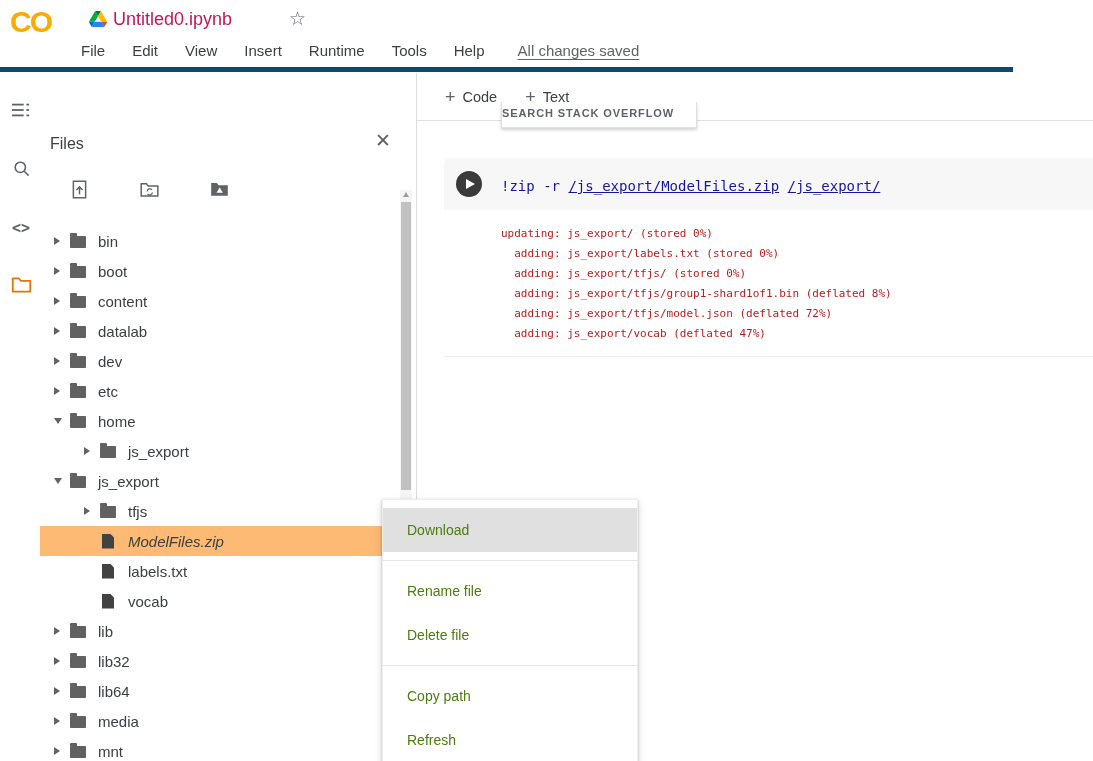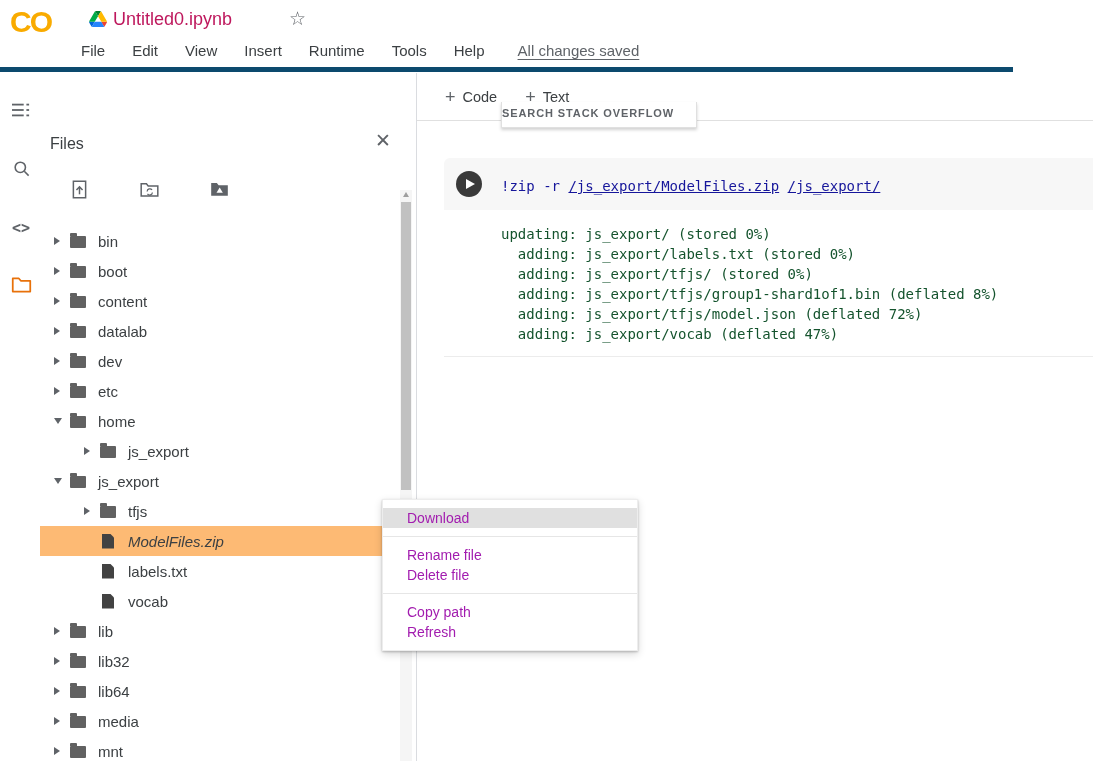--- a/index.html
+++ b/index.html
@@ -56,26 +56,26 @@
 
   .so-fragment { position:absolute; left:84px; top:29px; width:196px; height:26px; background:#fff; z-index:5; border:1px solid #e0e0e0; border-top:none; box-shadow:0 2px 3px rgba(0,0,0,.18); overflow:hidden; display:flex; justify-content:flex-start; cursor:pointer; }
   .so-fragment span { font-size:11px; font-weight:600; letter-spacing:.9px; color:#5f6368; margin-top:-3px; line-height:16px; padding-top:6px; }
 
   .cell { position:absolute; left:27px; top:85px; right:0; }
   .cell-code { display:flex; align-items:center; background:#f7f7f7; border-radius:6px 0 0 0; padding:13px 0 13px 12px; }
   .run-btn { flex:0 0 26px; width:26px; height:26px; border-radius:50%; background:#3a3a3a; display:flex; align-items:center; justify-content:center; cursor:pointer; }
   .run-btn::after { content:""; width:0; height:0; border-left:9px solid #fff; border-top:5.5px solid transparent; border-bottom:5.5px solid transparent; margin-left:3px; }
   .code-line { margin-left:19px; margin-top:4px; font-family:"DejaVu Sans Mono", monospace; font-size:14px; color:#16169b; white-space:pre; cursor:text; }
   .code-link { text-decoration:underline; cursor:pointer; color:#16169b; }
-  .cell-output { padding:14px 0 12px 57px; font-family:"DejaVu Sans Mono", monospace; font-size:14px; color:#14532d; line-height:20px; border-bottom:1px solid #ececec; }
+  .cell-output { padding:14px 0 12px 57px; font-family:"DejaVu Sans Mono", monospace; font-size:11px; color:#b91c1c; line-height:20px; border-bottom:1px solid #ececec; }
   .out-line { white-space:pre; }
 
   
   .context-menu { position:absolute; left:382px; top:499px; width:256px; background:#fff; padding:8px 0; z-index:10; box-shadow:0 1px 2px rgba(0,0,0,.22), 0 3px 8px rgba(0,0,0,.16); border:1px solid #ededed; }
-  .menu-row { height:20px; display:flex; align-items:center; padding-left:24px; font-size:14px; color:#a21caf; cursor:pointer; }
+  .menu-row { height:44px; display:flex; align-items:center; padding-left:24px; font-size:14px; color:#4d7c0f; cursor:pointer; }
   .menu-row.highlighted { background:#e0e0e0; }
   .menu-divider { height:1px; background:#e6e6e6; margin:8px 0; }
 </style>
 </head>
 <body>
 
 <div class="screen">
 
   <div class="header">
     <div class="logo">CO</div>

